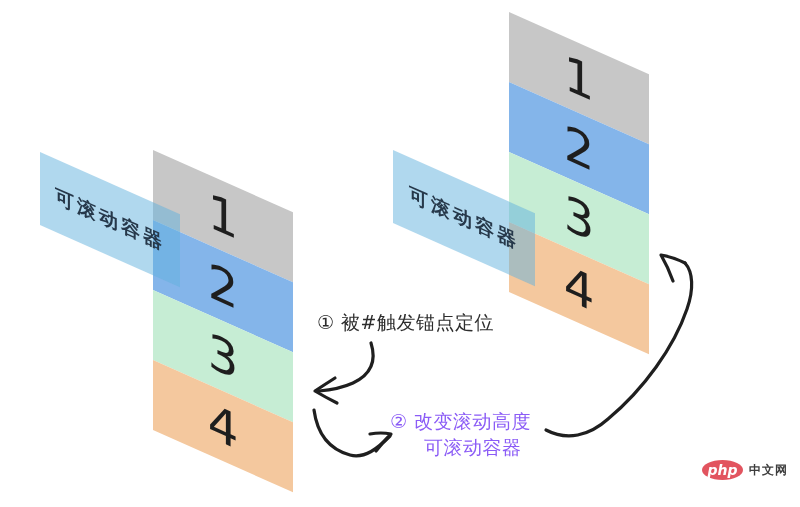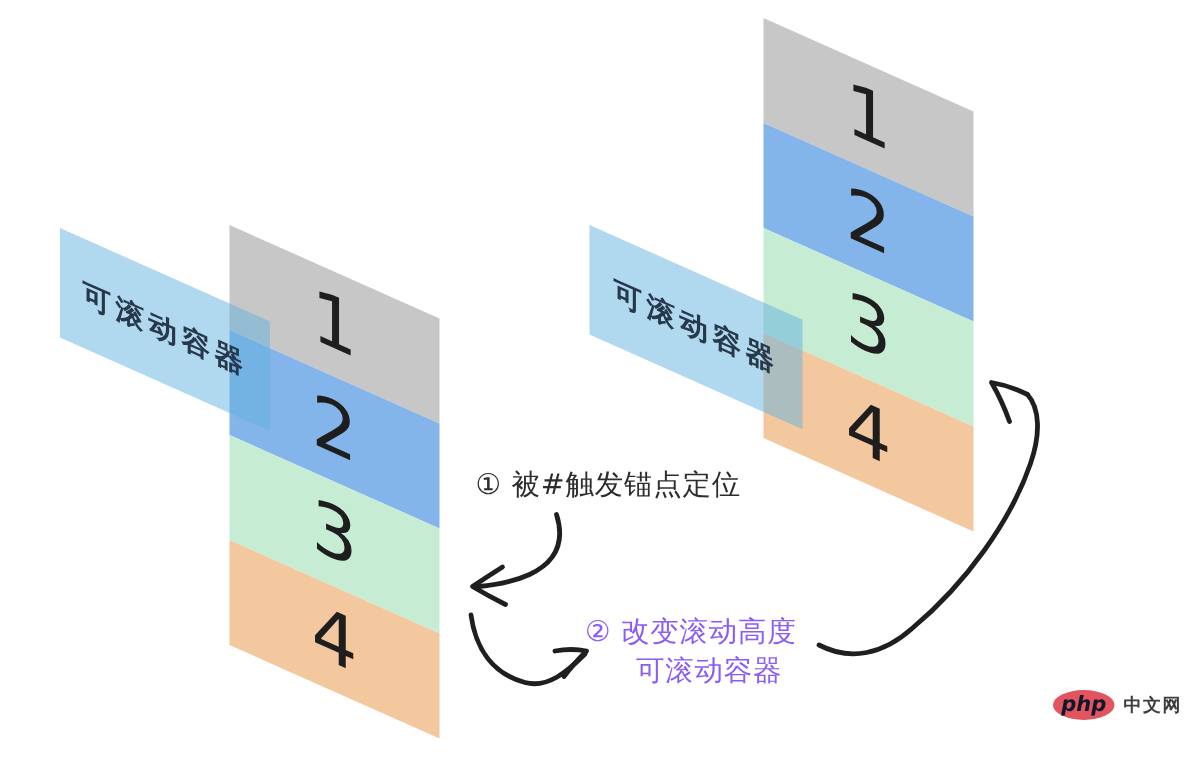--- a/index.html
+++ b/index.html
@@ -112,18 +112,18 @@
       <path d="M 370,434 Q 381,432 391,434 Q 382,443 376,451" stroke="#1f1f1f"></path>
     </g>
     <g fill="none" stroke-width="3.2" stroke-linecap="round" stroke-linejoin="round">
       <path d="M 546,430 C 567,441 589,436 608,419 C 644,389 674,347 687,309 C 694,289 693,272 685,263" stroke="#1f1f1f"></path>
       <path d="M 685,263 Q 673,257 661,255 Q 668,267 673,281" stroke="#1f1f1f"></path>
     </g>
   </svg>
 
   <div class="logo">
     <div class="logo-badge" style="background: rgb(226, 84, 95);">
-      <span class="brand" style="color: #0f172a;">php</span>
+      <span class="brand" style="color: #ffffff;">php</span>
     </div>
     <span class="logo-suffix" style="color: rgb(61, 61, 61);">中文网</span>
   </div>
 
 </div>
 
 </body></html>

